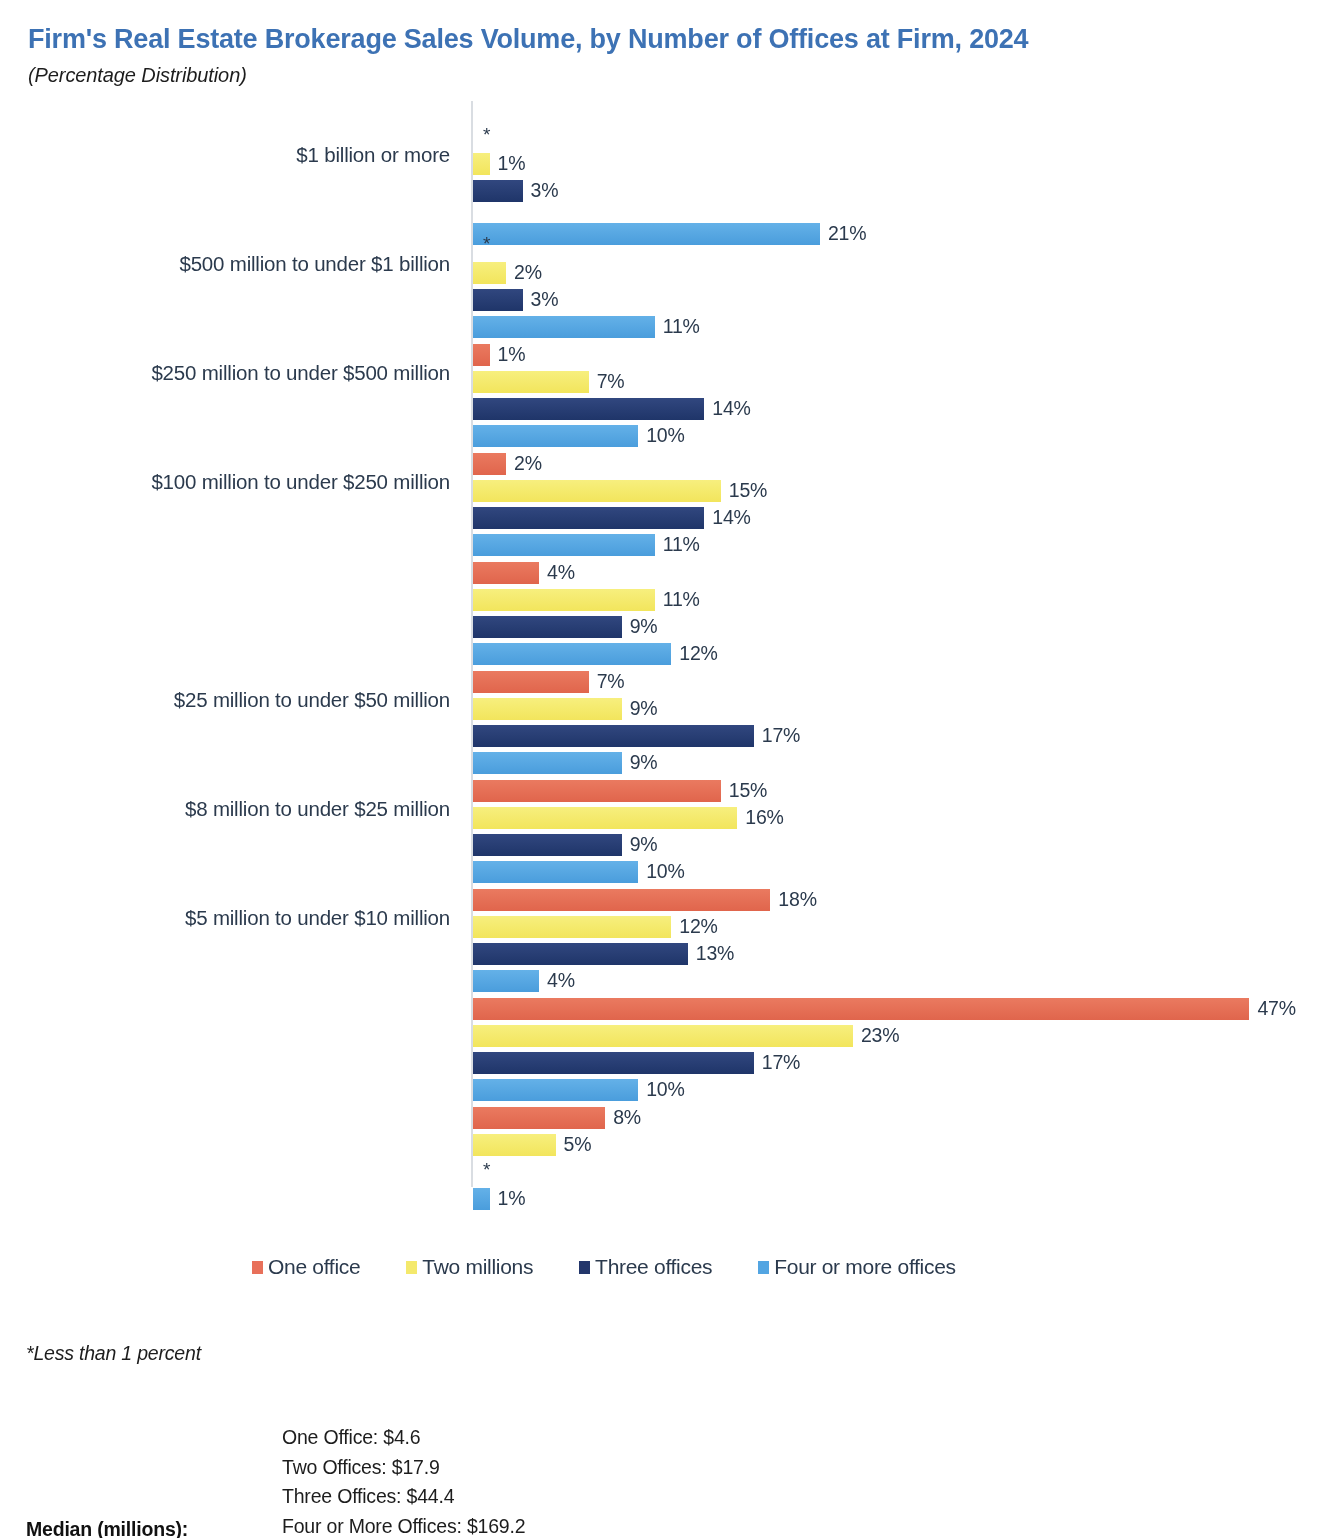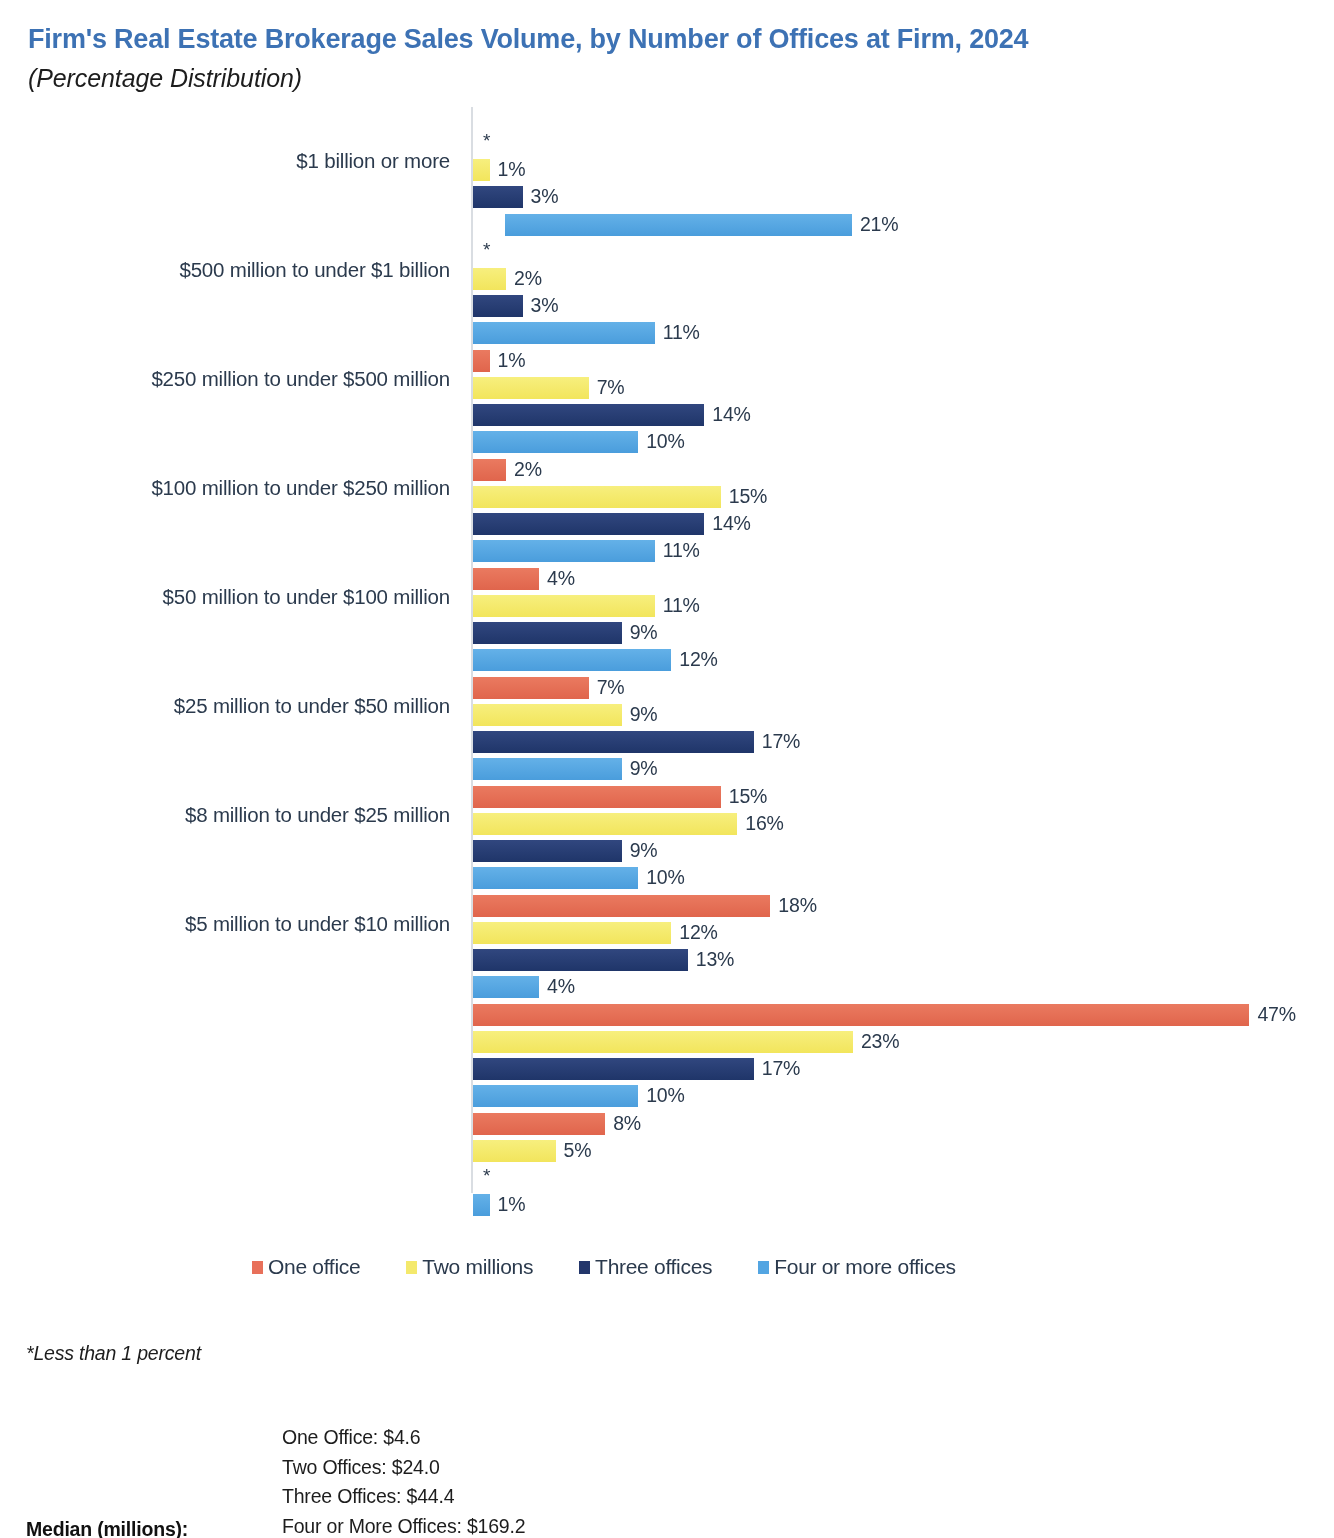--- a/index.html
+++ b/index.html
@@ -21,21 +21,21 @@
   #header { padding: 22px 28px 0 28px; }
   #chart-title {
     font-size: 27px;
     font-weight: bold;
     color: #3d72b4;
     line-height: 1.28;
     letter-spacing: -0.2px;
     max-width: 1290px;
   }
   #chart-subtitle {
-    font-size: 25px;
+    font-size: 20px;
     font-style: italic;
     color: #1d1d1d;
     margin-top: 7px;
     letter-spacing: -0.1px;
   }
 
   
   #plot {
     position: relative;
     margin-top: 14px;
@@ -182,21 +182,21 @@
           <span class="val star">*</span>
         </div>
         <div class="bar-row" style="top: 52px;">
           <div class="bar s1" title="Two offices — $1 billion or more: 1%" style="width: 16.52px;"></div>
           <span class="val">1%</span>
         </div>
         <div class="bar-row" style="top: 79px;">
           <div class="bar s2" title="Three offices — $1 billion or more: 3%" style="width: 49.56px;"></div>
           <span class="val">3%</span>
         </div>
-        <div class="bar-row" style="top: 107px; padding-left: 32px;">
+        <div class="bar-row" style="top: 122px;">
           <div class="bar s3" title="Four or more offices — $1 billion or more: 21%" style="width: 346.92px;"></div>
           <span class="val">21%</span>
         </div>
       </div>
       <div class="group" style="top: 109px;">
         <div class="cat-label">$500 million to under $1 billion</div>
         <div class="bar-row starred" style="top: 25px; margin-left: 0px;">
           <span class="val star">*</span>
         </div>
         <div class="bar-row" style="top: 52px;">
@@ -244,21 +244,20 @@
         <div class="bar-row" style="top: 79px;">
           <div class="bar s2" title="Three offices — $100 million to under $250 million: 14%" style="width: 231.28px;"></div>
           <span class="val">14%</span>
         </div>
         <div class="bar-row" style="top: 106px;">
           <div class="bar s3" title="Four or more offices — $100 million to under $250 million: 11%" style="width: 181.72px;"></div>
           <span class="val">11%</span>
         </div>
       </div>
       <div class="group" style="top: 436px;">
-        <div class="cat-label">$50 million to under $100 million</div>
         <div class="bar-row" style="top: 25px;">
           <div class="bar s0" title="One office — $50 million to under $100 million: 4%" style="width: 66.08px;"></div>
           <span class="val">4%</span>
         </div>
         <div class="bar-row" style="top: 52px;">
           <div class="bar s1" title="Two offices — $50 million to under $100 million: 11%" style="width: 181.72px;"></div>
           <span class="val">11%</span>
         </div>
         <div class="bar-row" style="top: 79px;">
           <div class="bar s2" title="Three offices — $50 million to under $100 million: 9%" style="width: 148.68px;"></div>
@@ -382,17 +381,17 @@
       <span class="legend-label">Four or more offices</span>
     </div>
   </div>
 
 <div id="footnote">*Less than 1 percent</div>
 
 <div id="median-block">
   <div id="median-heading">Median (millions):</div>
   <div id="median-list">
       <div class="median-line">One Office: $4.6</div>
-      <div class="median-line">Two Offices: $24.0</div>
+      <div class="median-line">Two Offices: $17.9</div>
       <div class="median-line">Three Offices: $44.4</div>
       <div class="median-line">Four or More Offices: $169.2</div>
     </div>
 </div>
 
 </body></html>

